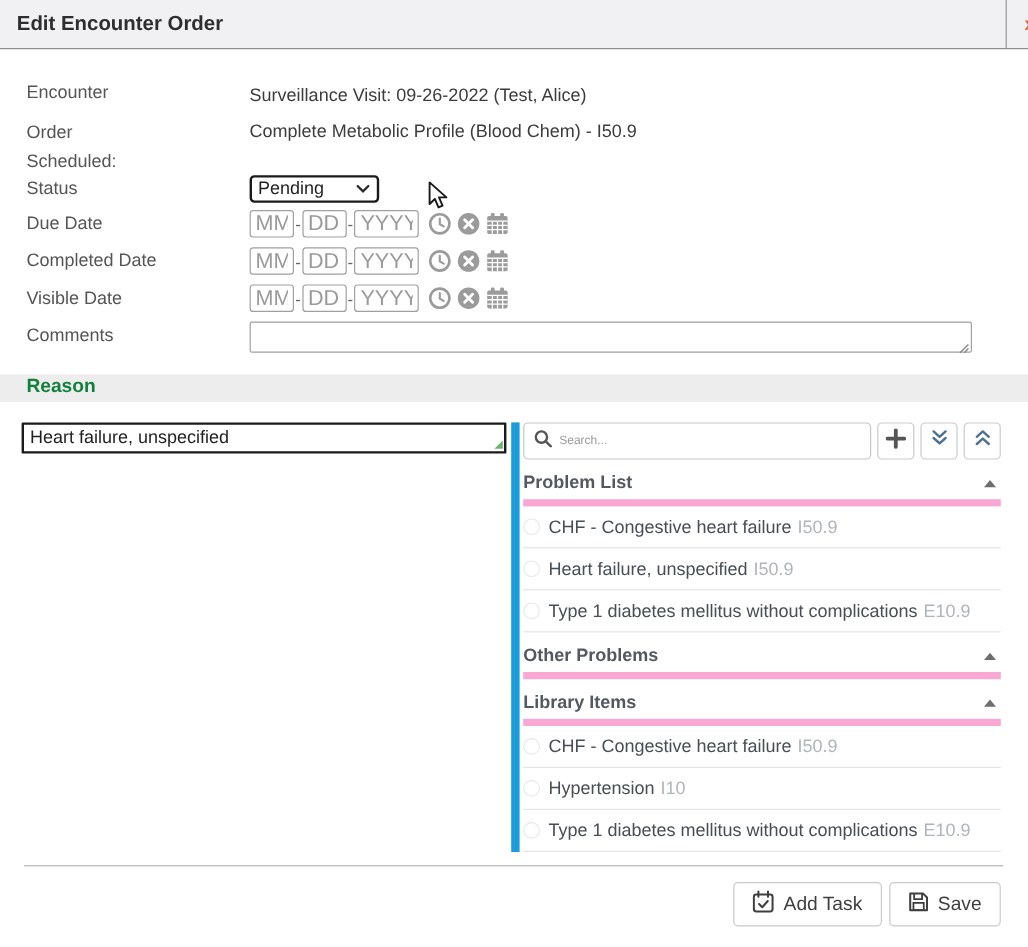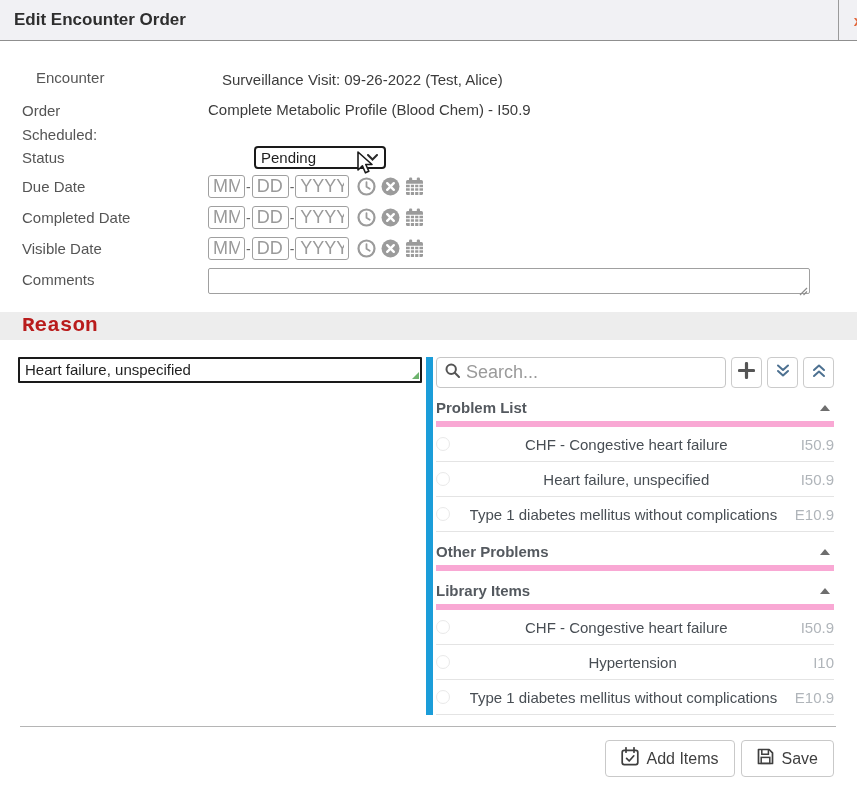--- a/index.html
+++ b/index.html
@@ -11,68 +11,68 @@
   .hdr { display:flex; align-items:stretch; height:41px; background:#f1f1f4; border-bottom:1px solid #8f8f8f; }
   .hdr-title { flex:1; display:flex; align-items:center; padding-left:14px; font-size:17px; font-weight:bold; color:#2e2e2e; }
   .hdr-close { width:19px; border-left:1px solid #9a9a9a; display:flex; align-items:center; justify-content:flex-end; overflow:hidden; cursor:pointer; }
   .hdr-close span { color:#e2673b; font-weight:bold; font-size:15px; margin-right:-5px; }
 
   
   .form { padding:25px 23px 0 22px; }
   .form-row { display:flex; align-items:flex-start; }
   .form-label { width:186px; flex:0 0 186px; font-size:15px; color:#555; padding-top:3px; }
   .form-value { font-size:15px; color:#3c3c3c; padding-top:5px; }
-  .row-encounter { height:33px;margin-left:14px; }
+  .row-encounter { height:33px; }
   .row-order { height:24px; }
   .row-scheduled { height:23px; }
   .row-status { height:29px; }
   .row-date { height:31px; }
   .row-comments { height:30px; }
 
-  .sel { display:flex; align-items:center; width:132px; height:23px; border:2px solid #1a1a1a; border-radius:4px; background:#fff; padding:0 6px 0 5px; cursor:pointer;margin-left:46px; }
+  .sel { display:flex; align-items:center; width:108px; height:23px; border:2px solid #1a1a1a; border-radius:4px; background:#fff; padding:0 6px 0 5px; cursor:pointer; }
   .sel-text { flex:1; font-size:15px; color:#1f1f1f; line-height:1; }
   .sel-caret { flex:0 0 auto; display:flex; }
 
   .date-group { display:flex; align-items:center; }
   .date-in { height:23px; border:1px solid #a0a0a0; border-radius:3px; font-family:inherit; font-size:18px; color:#3c3c3c; padding:0 4px; outline:none; }
   .date-in::placeholder { color:#9a9a9a; }
   .d-mm,.d-dd { width:37px; }
   .d-yyyy { width:54px; }
   .date-dash { color:#666; font-size:14px; margin:0 1px; }
   .date-icons { display:flex; align-items:center; gap:5px; margin-left:8px; }
   .dicon { display:flex; cursor:pointer; }
 
   .comments-wrap { position:relative; flex:1; }
   .comments-ta { width:602px; height:26px; border:1px solid #a0a0a0; border-radius:2px; resize:none; font-family:inherit; font-size:14px; padding:3px 6px; outline:none; display:block; }
   .comments-handle { position:absolute; left:590px; top:14px; pointer-events:none; }
 
   
   .reason-bar { margin-top:14px; background:#ededed; padding:2px 0 3px 22px; }
-  .reason-bar-title { font-size:21px; font-weight:bold; color:#b91c1c;font-family:Liberation Mono, monospace; }
+  .reason-bar-title { font-size:16px; font-weight:bold; color:#15803d; }
 
   
   .reason-wrap { display:flex; align-items:stretch; margin-top:17px; padding:0 23px 0 18px; }
   .reason-left { flex:0 0 404px; }
   .reason-ta-wrap { position:relative; width:404px; }
   .reason-ta { width:404px; height:26px; border:2px solid #1a1a1a; border-radius:1px; resize:none; font-family:inherit; font-size:15px; color:#1f1f1f; padding:2px 5px; outline:none; display:block; }
   .green-corner { position:absolute; right:3px; bottom:4px; width:0; height:0; border-left:7px solid transparent; border-bottom:7px solid #6db36d; pointer-events:none; }
   .blue-bar { flex:0 0 7px; margin-left:4px; margin-right:3px; background:#1b9dd9; }
   .reason-right { flex:1; min-width:0; }
 
   .toolbar { display:flex; align-items:center; gap:5px; }
   .search-box { flex:1; display:flex; align-items:center; height:31px; border:1px solid #c6c6c6; border-radius:4px; background:#fff; padding:0 8px; }
-  .search-box input { flex:1; border:none; outline:none; font-family:inherit; font-size:18px; color:#3c3c3c; background:transparent; margin-left:6px; }
+  .search-box input { flex:1; border:none; outline:none; font-family:inherit; font-size:10px; color:#3c3c3c; background:transparent; margin-left:6px; }
   .search-box input::placeholder { color:#9a9a9a; }
   .tb-btn { width:31px; height:31px; flex:0 0 31px; border:1px solid #cbcbcb; border-radius:4px; background:#fff; display:flex; align-items:center; justify-content:center; cursor:pointer; }
 
   .group-header { display:flex; align-items:center; justify-content:space-between; padding:11px 4px 5px 0; border-bottom:6px solid #f9a8d4; cursor:pointer; }
   .group-title { font-size:15px; font-weight:bold; color:#54595f; }
   .caret-up { width:0; height:0; border-left:5px solid transparent; border-right:5px solid transparent; border-bottom:6px solid #6e6e6e; }
 
-  .list-item { display:flex; align-items:center; height:35px; border-bottom:1px solid #e4e4e4; cursor:pointer;justify-content:space-between; }
+  .list-item { display:flex; align-items:center; height:35px; border-bottom:1px solid #e4e4e4; cursor:pointer; }
   .radio { width:14px; height:14px; border-radius:50%; border:1px solid #e9e9e9; background:#fff; flex:0 0 14px; margin-right:7px; }
   .item-text { font-size:15px; color:#484e54; white-space:nowrap; overflow:hidden; }
   .item-code { font-size:15px; color:#b0b5ba; margin-left:5px; }
 
   
   .footer-rule { margin:11px 21px 0 20px; border-top:1px solid #b5b5b5; }
   .footer { display:flex; justify-content:flex-end; gap:6px; padding:13px 23px 0 0; }
   .f-btn { display:flex; align-items:center; gap:8px; height:37px; padding:0 15px; background:#fff; border:1px solid #c9c9c9; border-radius:4px; font-family:inherit; font-size:16px; color:#3f3f3f; cursor:pointer; }
 
   .cursor-gfx { position:absolute; left:356px; top:151px; pointer-events:none; z-index:5; }
@@ -331,21 +331,21 @@
   <div class="footer-rule"></div>
   <div class="footer">
     <button class="f-btn">
       <span>
         <svg width="18" height="19" viewBox="0 0 18 19">
             <rect x="1.2" y="3.4" width="15.6" height="14.2" rx="2" fill="none" stroke="#3f3f3f" stroke-width="1.7"></rect>
             <path d="M5 .8v4.4M13 .8v4.4" stroke="#3f3f3f" stroke-width="1.7" stroke-linecap="round"></path>
             <path d="M5.6 11.4l2.6 2.6 4.6-5.2" fill="none" stroke="#3f3f3f" stroke-width="1.7" stroke-linecap="round" stroke-linejoin="round"></path>
           </svg>
       </span>
-      <span>Add Items</span>
+      <span>Add Task</span>
     </button>
     <button class="f-btn">
       <span>
         <svg width="17" height="17" viewBox="0 0 17 17">
             <path d="M1.5 1.5h10.6l3.4 3.4v10.6H1.5z" fill="none" stroke="#3f3f3f" stroke-width="1.7" stroke-linejoin="round"></path>
             <path d="M4.8 1.8v4.4h6.6V1.8" fill="none" stroke="#3f3f3f" stroke-width="1.5"></path>
             <rect x="4.2" y="9.4" width="8.6" height="6" fill="none" stroke="#3f3f3f" stroke-width="1.5"></rect>
           </svg>
       </span>
       <span>Save</span>

